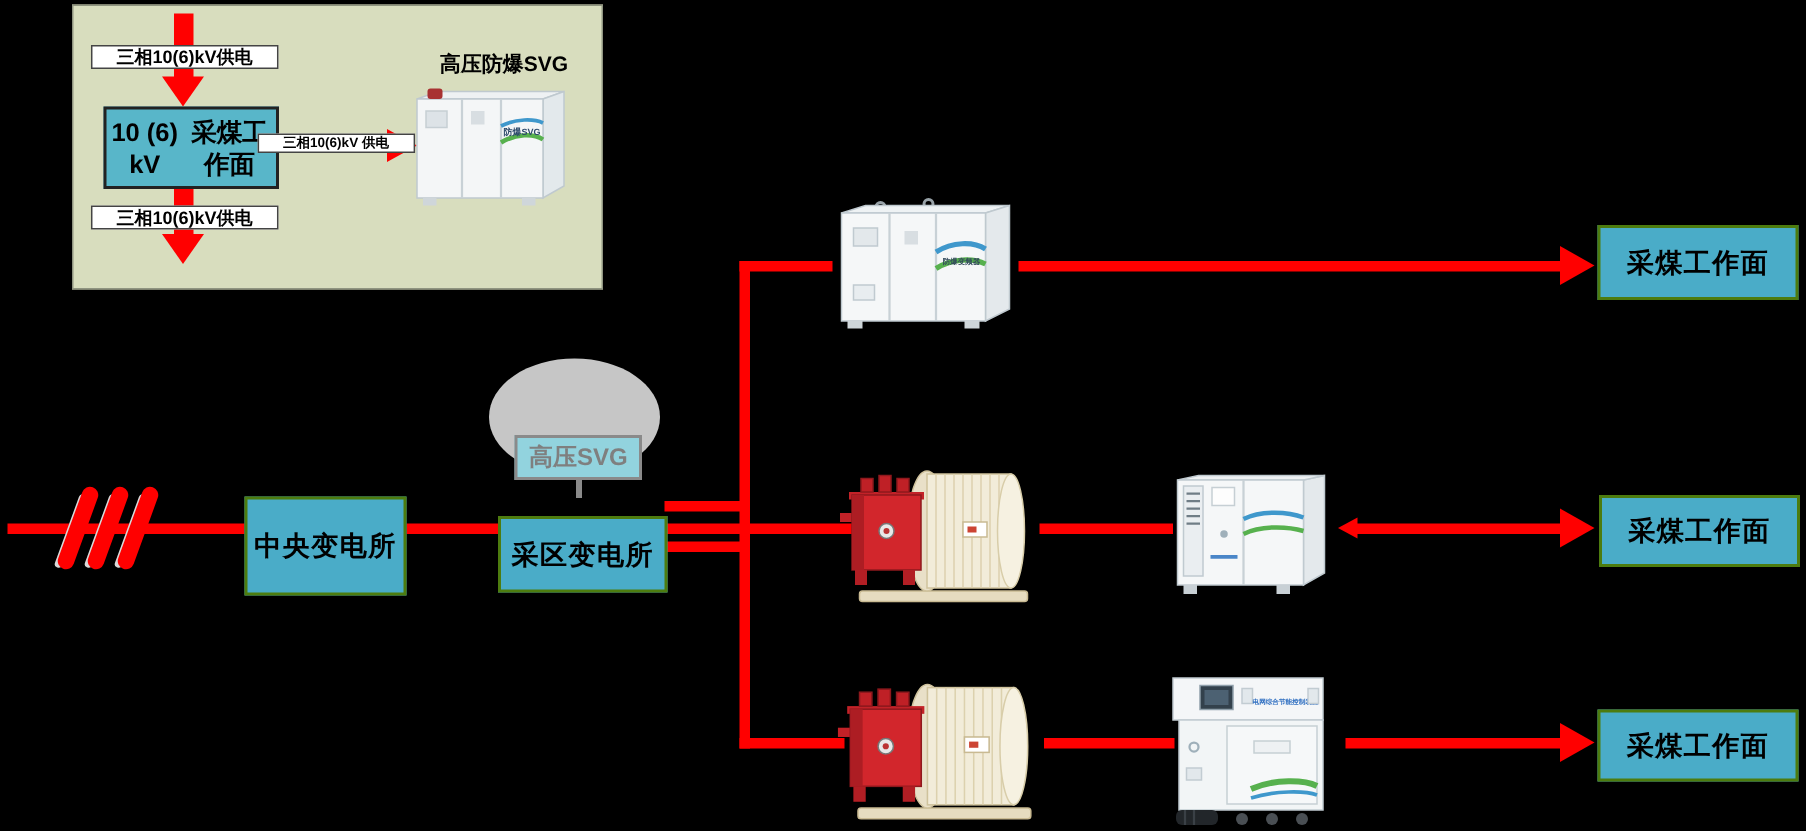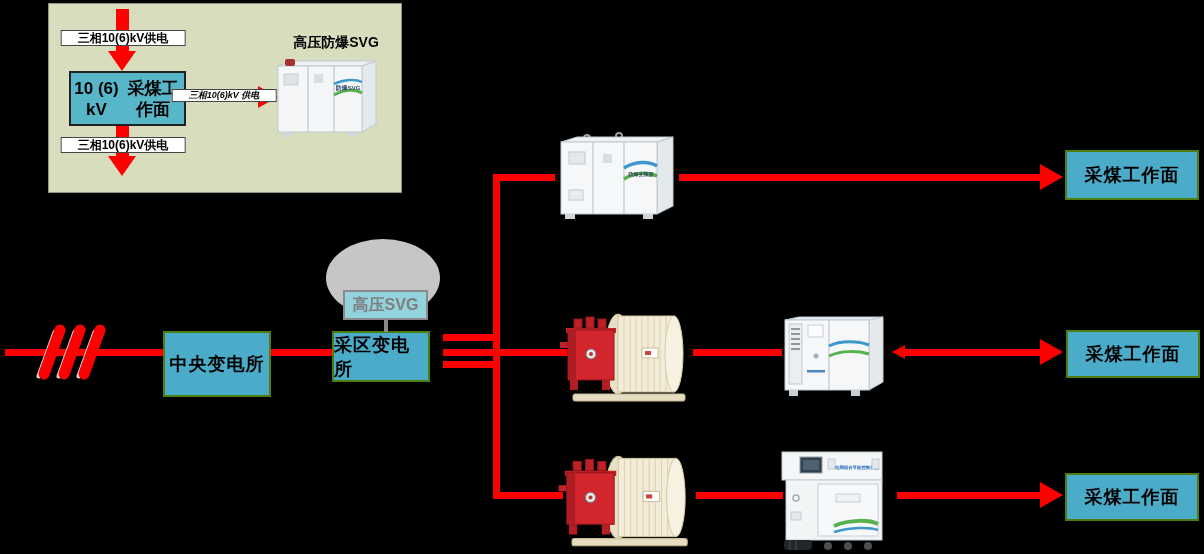--- a/index.html
+++ b/index.html
@@ -20,21 +20,21 @@
   .panel{position:absolute;left:48px;top:3px;width:354px;height:190px;background:#d8ddbe;
          border:1px solid #8f9480;box-sizing:border-box;z-index:4;}
   .pshaft{position:absolute;background:#ff0000;}
   .phead-down{position:absolute;width:0;height:0;border-left:14px solid transparent;
               border-right:14px solid transparent;border-top:20px solid #ff0000;}
   .phead-right{position:absolute;width:0;height:0;border-top:11px solid transparent;
                border-bottom:11px solid transparent;border-left:20px solid #ff0000;}
   .plabel{position:absolute;background:#fff;border:1px solid #444;color:#000;
           font-weight:bold;font-size:12px;line-height:14px;padding:0 16px;white-space:nowrap;
           transform:translateX(-50%);z-index:6;}
-  .plabel.small{font-size:9px;line-height:11px;font-style:italic;}
+  .plabel.small{font-size:9px;line-height:11px;}
   .switchbox{position:absolute;left:20px;top:67px;width:117px;height:55px;background:#58b6c9;
              border:2px solid #222;box-sizing:border-box;display:flex;flex-direction:row;
              align-items:center;justify-content:center;font-weight:bold;color:#000;
              font-size:17px;line-height:21px;z-index:5;text-align:center;}
   .ptitle{position:absolute;transform:translateX(-50%);font-size:14px;font-weight:bold;
           color:#000;white-space:nowrap;z-index:6;text-align:center;}
   
   .bubble{position:absolute;left:326px;top:239px;width:114px;height:78px;background:#c6c6c6;
           border-radius:50%;z-index:3;}
   .bubble-rect{position:absolute;left:343px;top:262px;width:85px;height:30px;background:#92d3de;
@@ -78,21 +78,21 @@
       <path d="M45,56 L61,12" stroke="#d9d9d9" stroke-width="5"></path>
       <path d="M10,54 L26,10" stroke="#ff0000" stroke-width="11"></path>
       <path d="M30,54 L46,10" stroke="#ff0000" stroke-width="11"></path>
       <path d="M50,54 L66,10" stroke="#ff0000" stroke-width="11"></path>
     </g>
   </svg>
 
   <div class="node" style="left:163px;top:331px;width:108px;height:66px">
     <span>中央变电所</span>
   </div>
-  <div class="node" style="left:332px;top:331px;width:98px;height:51px">
+  <div class="node" style="left:332px;top:344px;width:113px;height:51px">
     <span>采区变电所</span>
   </div>
   <div class="node" style="left:1065px;top:150px;width:134px;height:50px">
     <span>采煤工作面</span>
   </div>
   <div class="node" style="left:1066px;top:330px;width:134px;height:48px">
     <span>采煤工作面</span>
   </div>
   <div class="node" style="left:1065px;top:473px;width:134px;height:48px">
     <span>采煤工作面</span>

